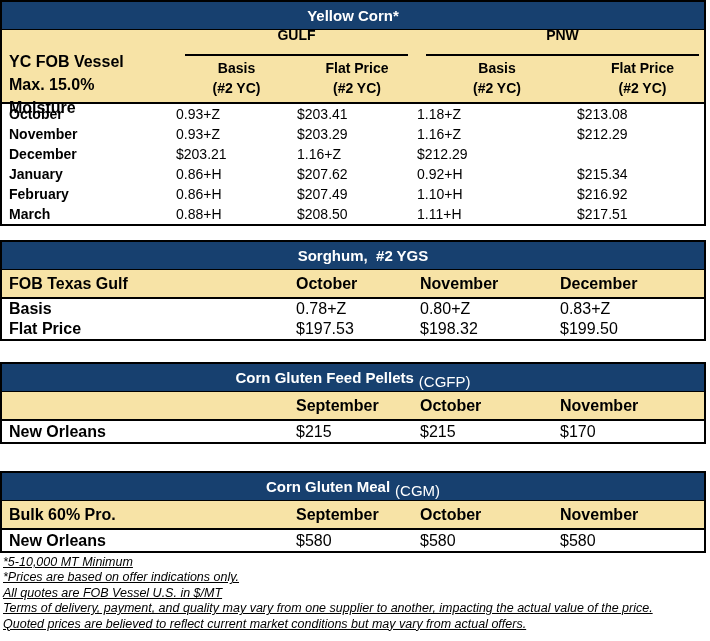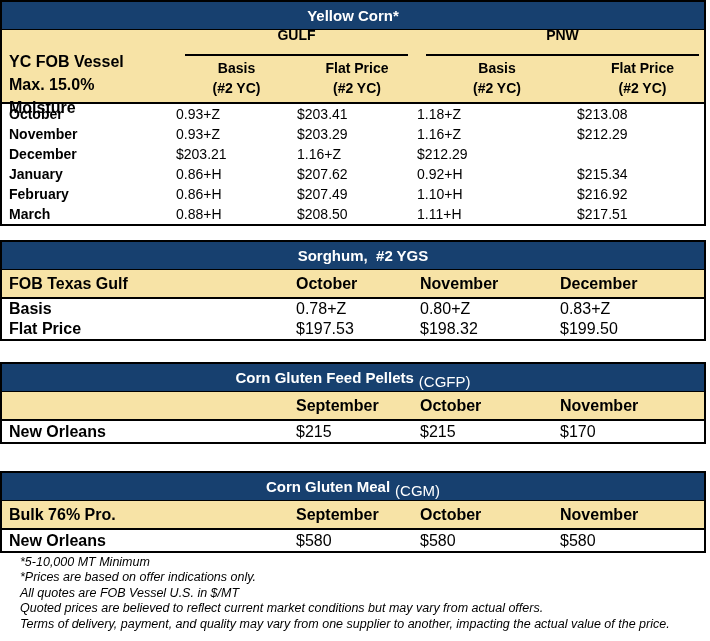--- a/index.html
+++ b/index.html
@@ -68,22 +68,22 @@
     height:27px;font-weight:bold;
   }
   .band .val{font-weight:bold;}
   .data-row{height:20px;}
   .tall{height:21px;}
 
   .gap14{height:14px;} .gap21{height:21px;} .gap27{height:27px;}
 
   
   .footnotes{
-    padding:2px 0 0 20px;
-    font-style:italic;font-size:12.5px;line-height:15.4px;
+    padding:2px 0 0 3px;
+    font-style:italic;font-size:12.5px;line-height:15.4px;text-decoration:underline;
   }
 </style>
 </head>
 <body>
 
 <div class="page">
 
   <section class="table">
     <div class="titlebar">
       <span>Yellow Corn*</span>
@@ -202,34 +202,34 @@
   </section>
 
   <div class="gap27"></div>
 
   <section class="table">
     <div class="titlebar">
       <span>Corn Gluten Meal</span>
       <span class="title-normal">(CGM)</span>
     </div>
     <div class="g4 band">
-      <div class="row-label">Bulk 76% Pro.</div>
+      <div class="row-label">Bulk 60% Pro.</div>
       <div class="val">September</div>
       <div class="val">October</div>
       <div class="val">November</div>
     </div>
     <div class="g4 data-row tall">
       <div class="row-label">New Orleans</div>
       <div class="val">$580</div>
       <div class="val">$580</div>
       <div class="val">$580</div>
     </div>
   </section>
 
   <div class="footnotes">
     <div>*5-10,000 MT Minimum</div>
     <div>*Prices are based on offer indications only.</div>
     <div>All quotes are FOB Vessel U.S. in $/MT</div>
+    <div>Terms of delivery, payment, and quality may vary from one supplier to another, impacting the actual value of the price.</div>
     <div>Quoted prices are believed to reflect current market conditions but may vary from actual offers.</div>
-    <div>Terms of delivery, payment, and quality may vary from one supplier to another, impacting the actual value of the price.</div>
   </div>
 
 </div>
 
 </body></html>

